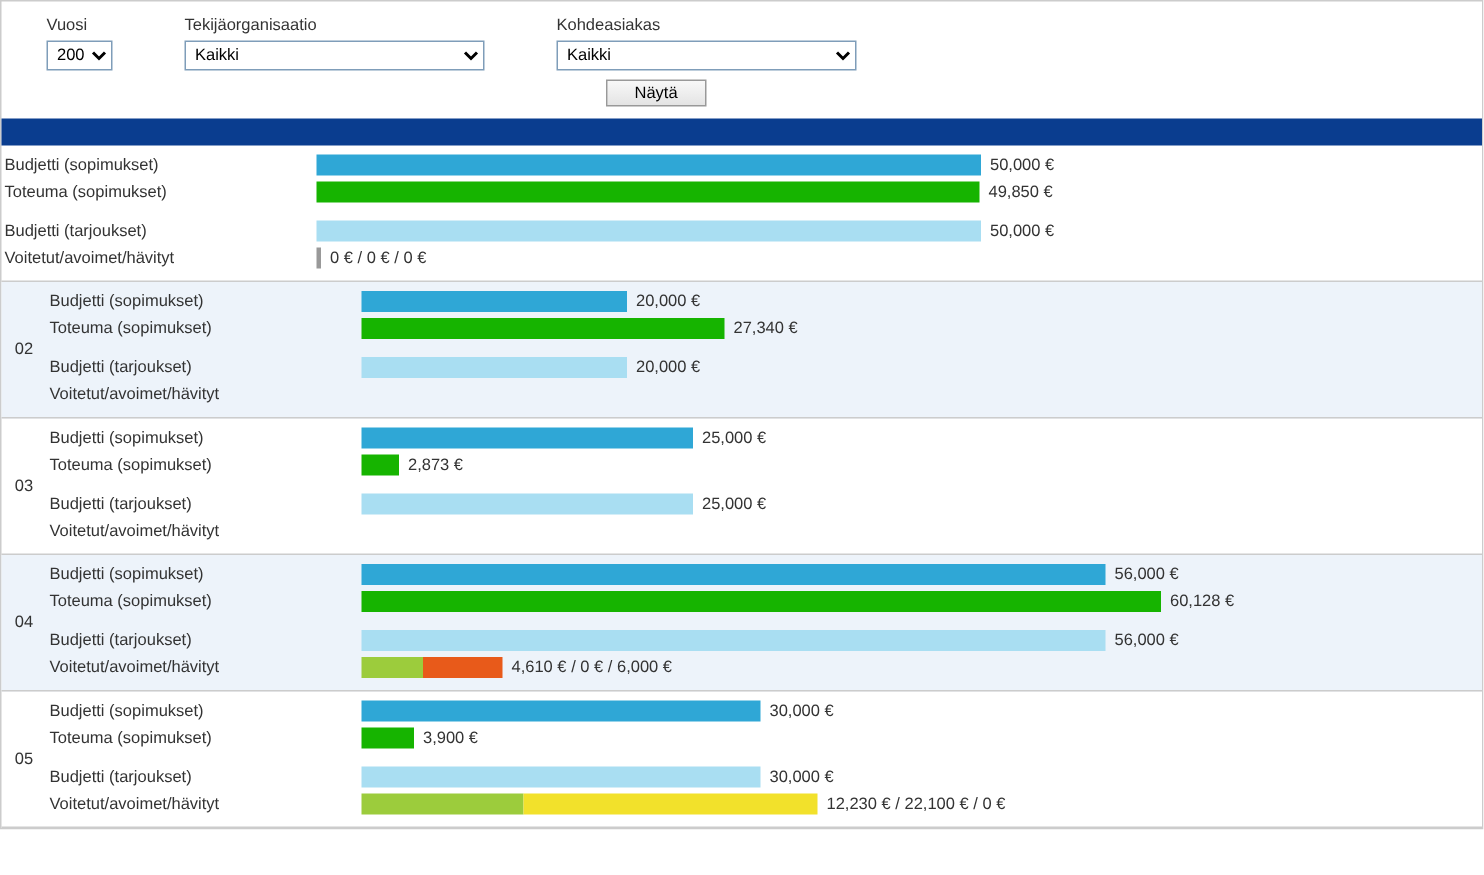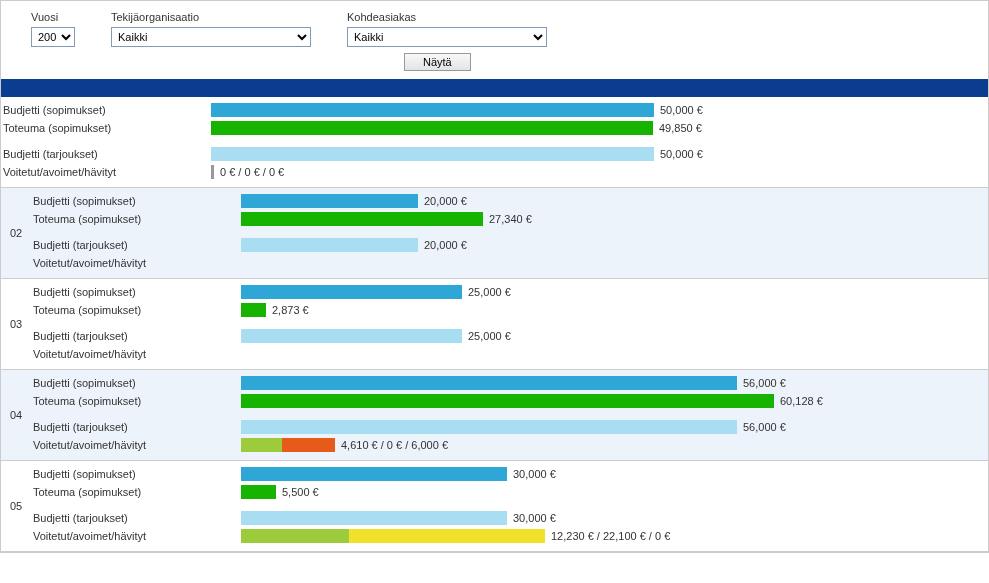--- a/index.html
+++ b/index.html
@@ -11,21 +11,21 @@
     background: #fff;
   }
   .page {
     width: 989px;
     border: 1px solid #ccc;
     background: #fff;
   }
   .filters {
     padding: 10px 30px 6px 30px;
     display: flex;
-    gap: 36px;
+    gap: 48px;
     align-items: flex-start;
   }
   .filter-group {
     display: flex;
     flex-direction: column;
     gap: 4px;
   }
   .filter-label {
     font-size: 11px;
     color: #333;
@@ -279,21 +279,21 @@
             <div class="row-label">Budjetti (sopimukset)</div>
             <div class="bar-area">
               <div class="bar budget" style="width: 266px;"></div>
               <span class="value-label">30,000 €</span>
             </div>
           </div>
           <div class="row">
             <div class="row-label">Toteuma (sopimukset)</div>
             <div class="bar-area">
               <div class="bar actual" style="width: 35px;"></div>
-              <span class="value-label">5,500 €</span>
+              <span class="value-label">3,900 €</span>
             </div>
           </div>
           <div class="pair-gap"></div>
           <div class="row">
             <div class="row-label">Budjetti (tarjoukset)</div>
             <div class="bar-area">
               <div class="bar offer" style="width: 266px;"></div>
               <span class="value-label">30,000 €</span>
             </div>
           </div>

